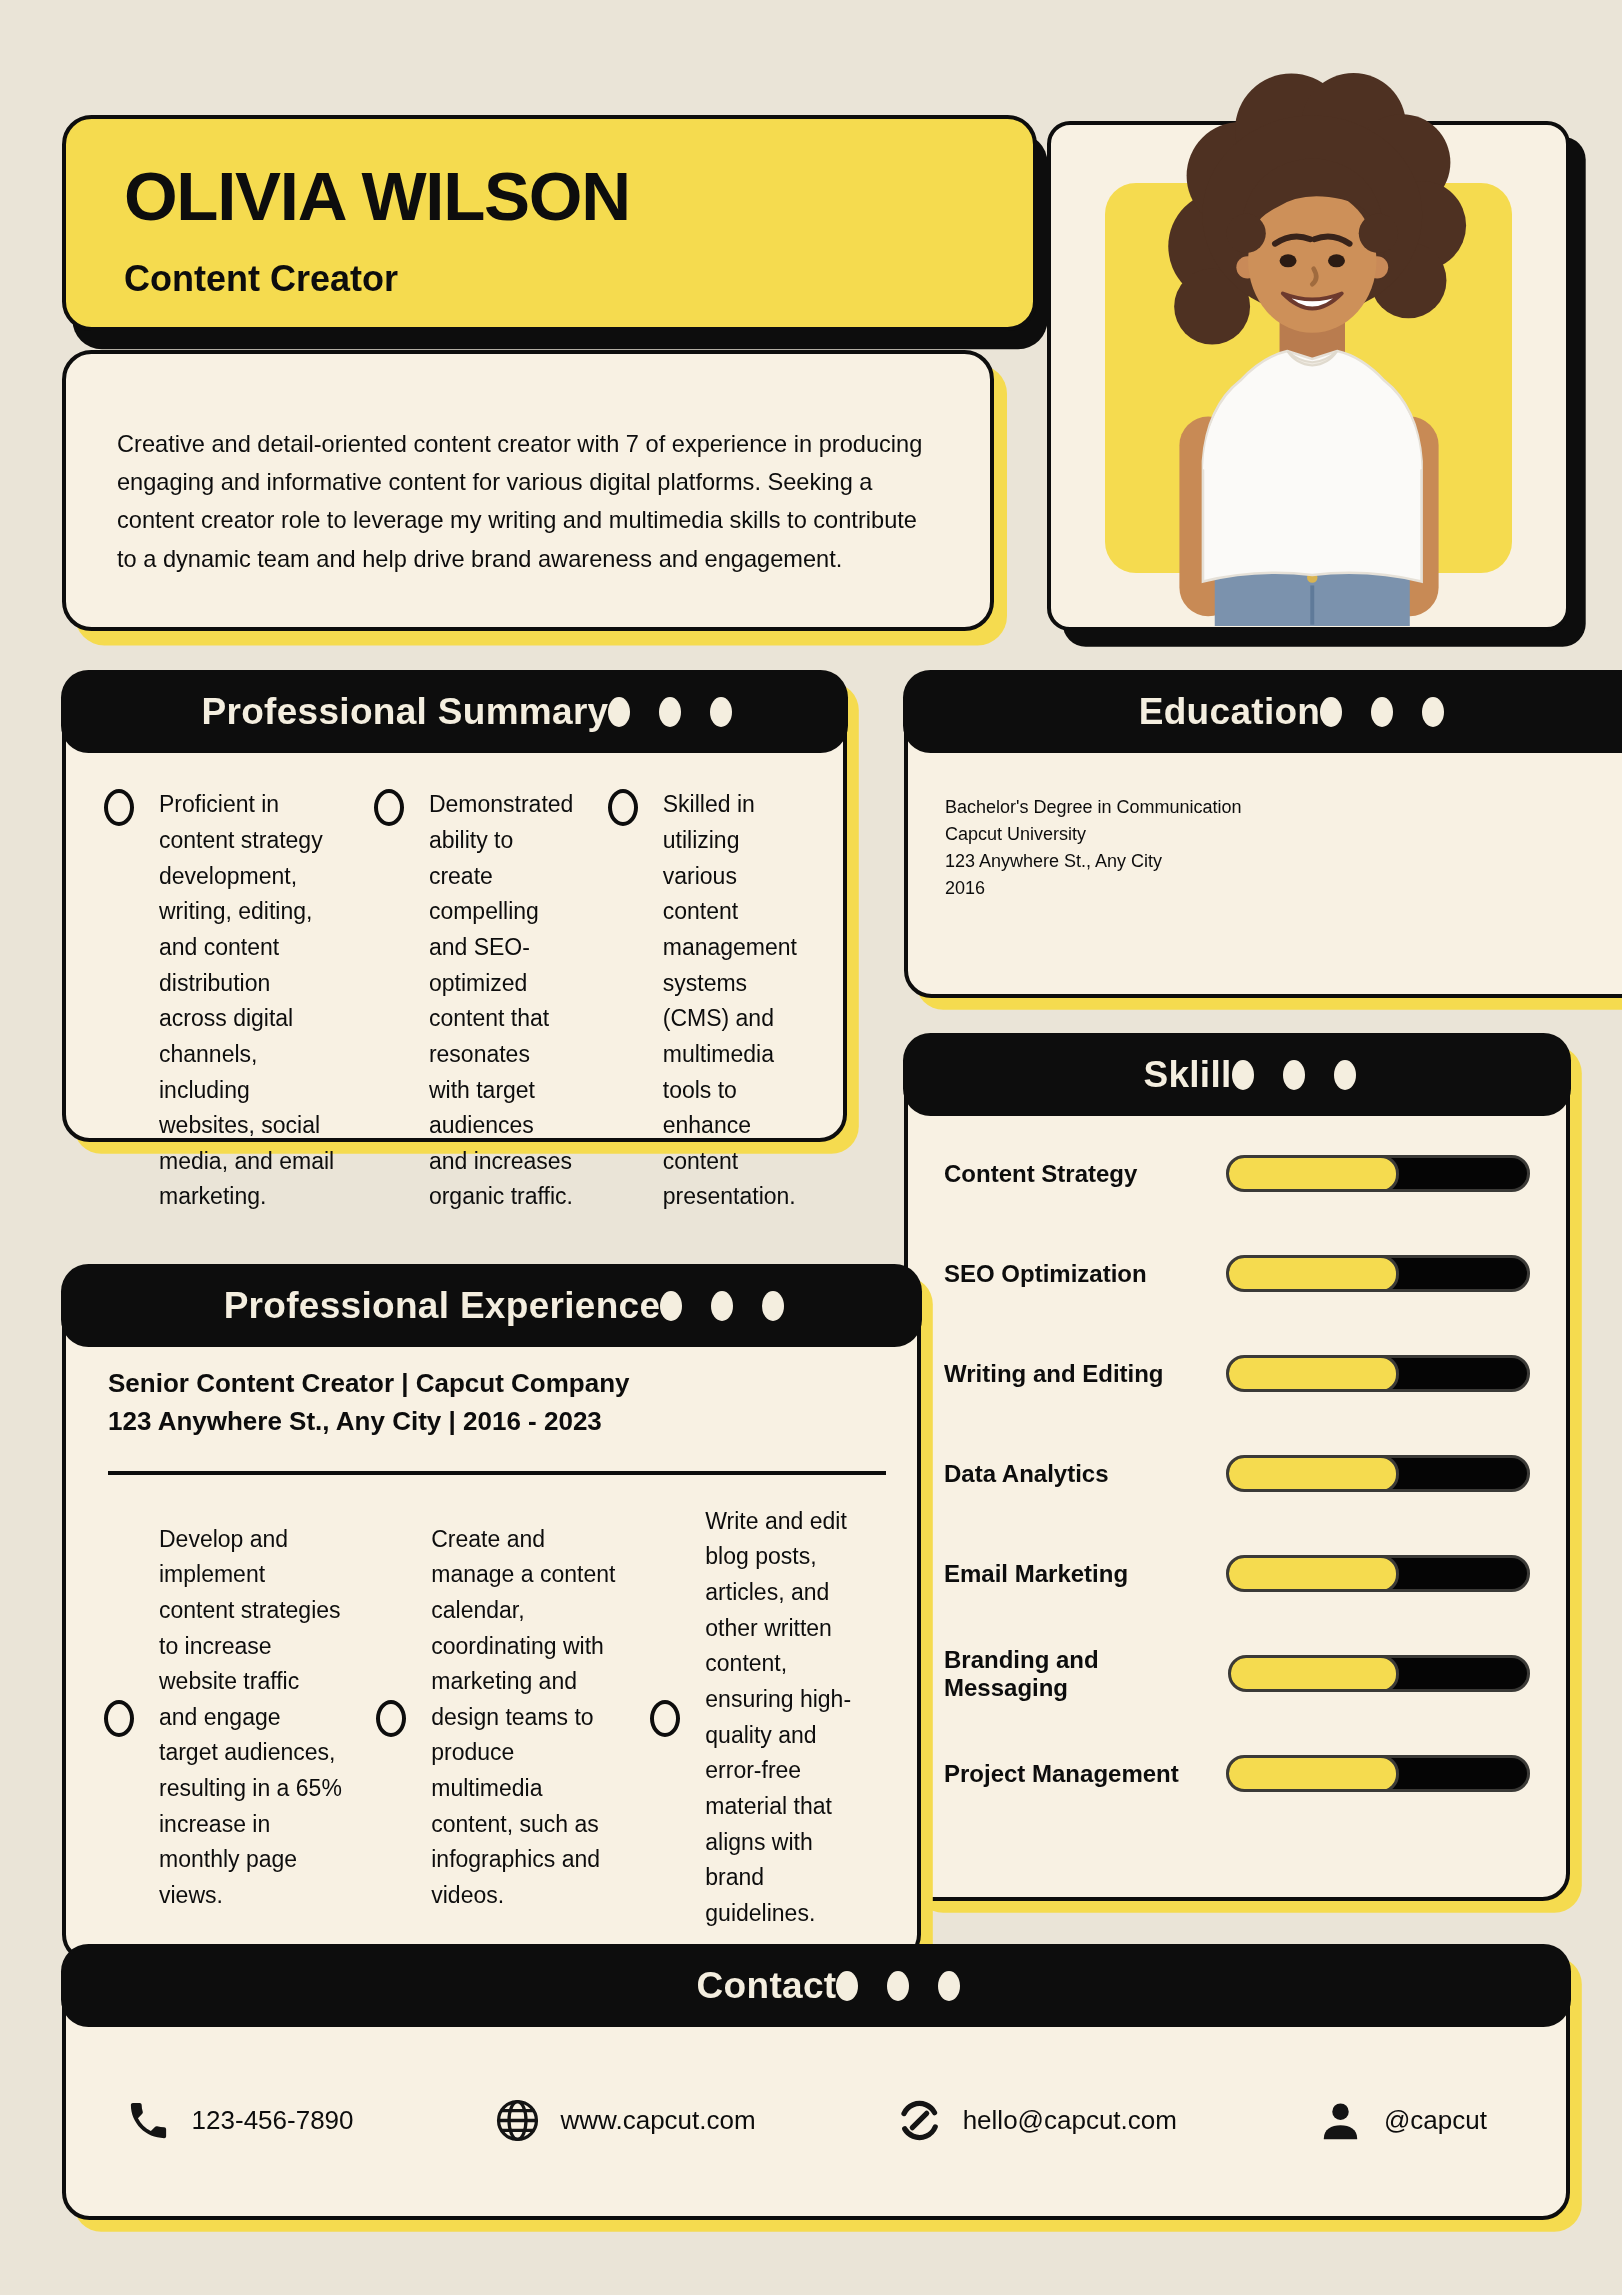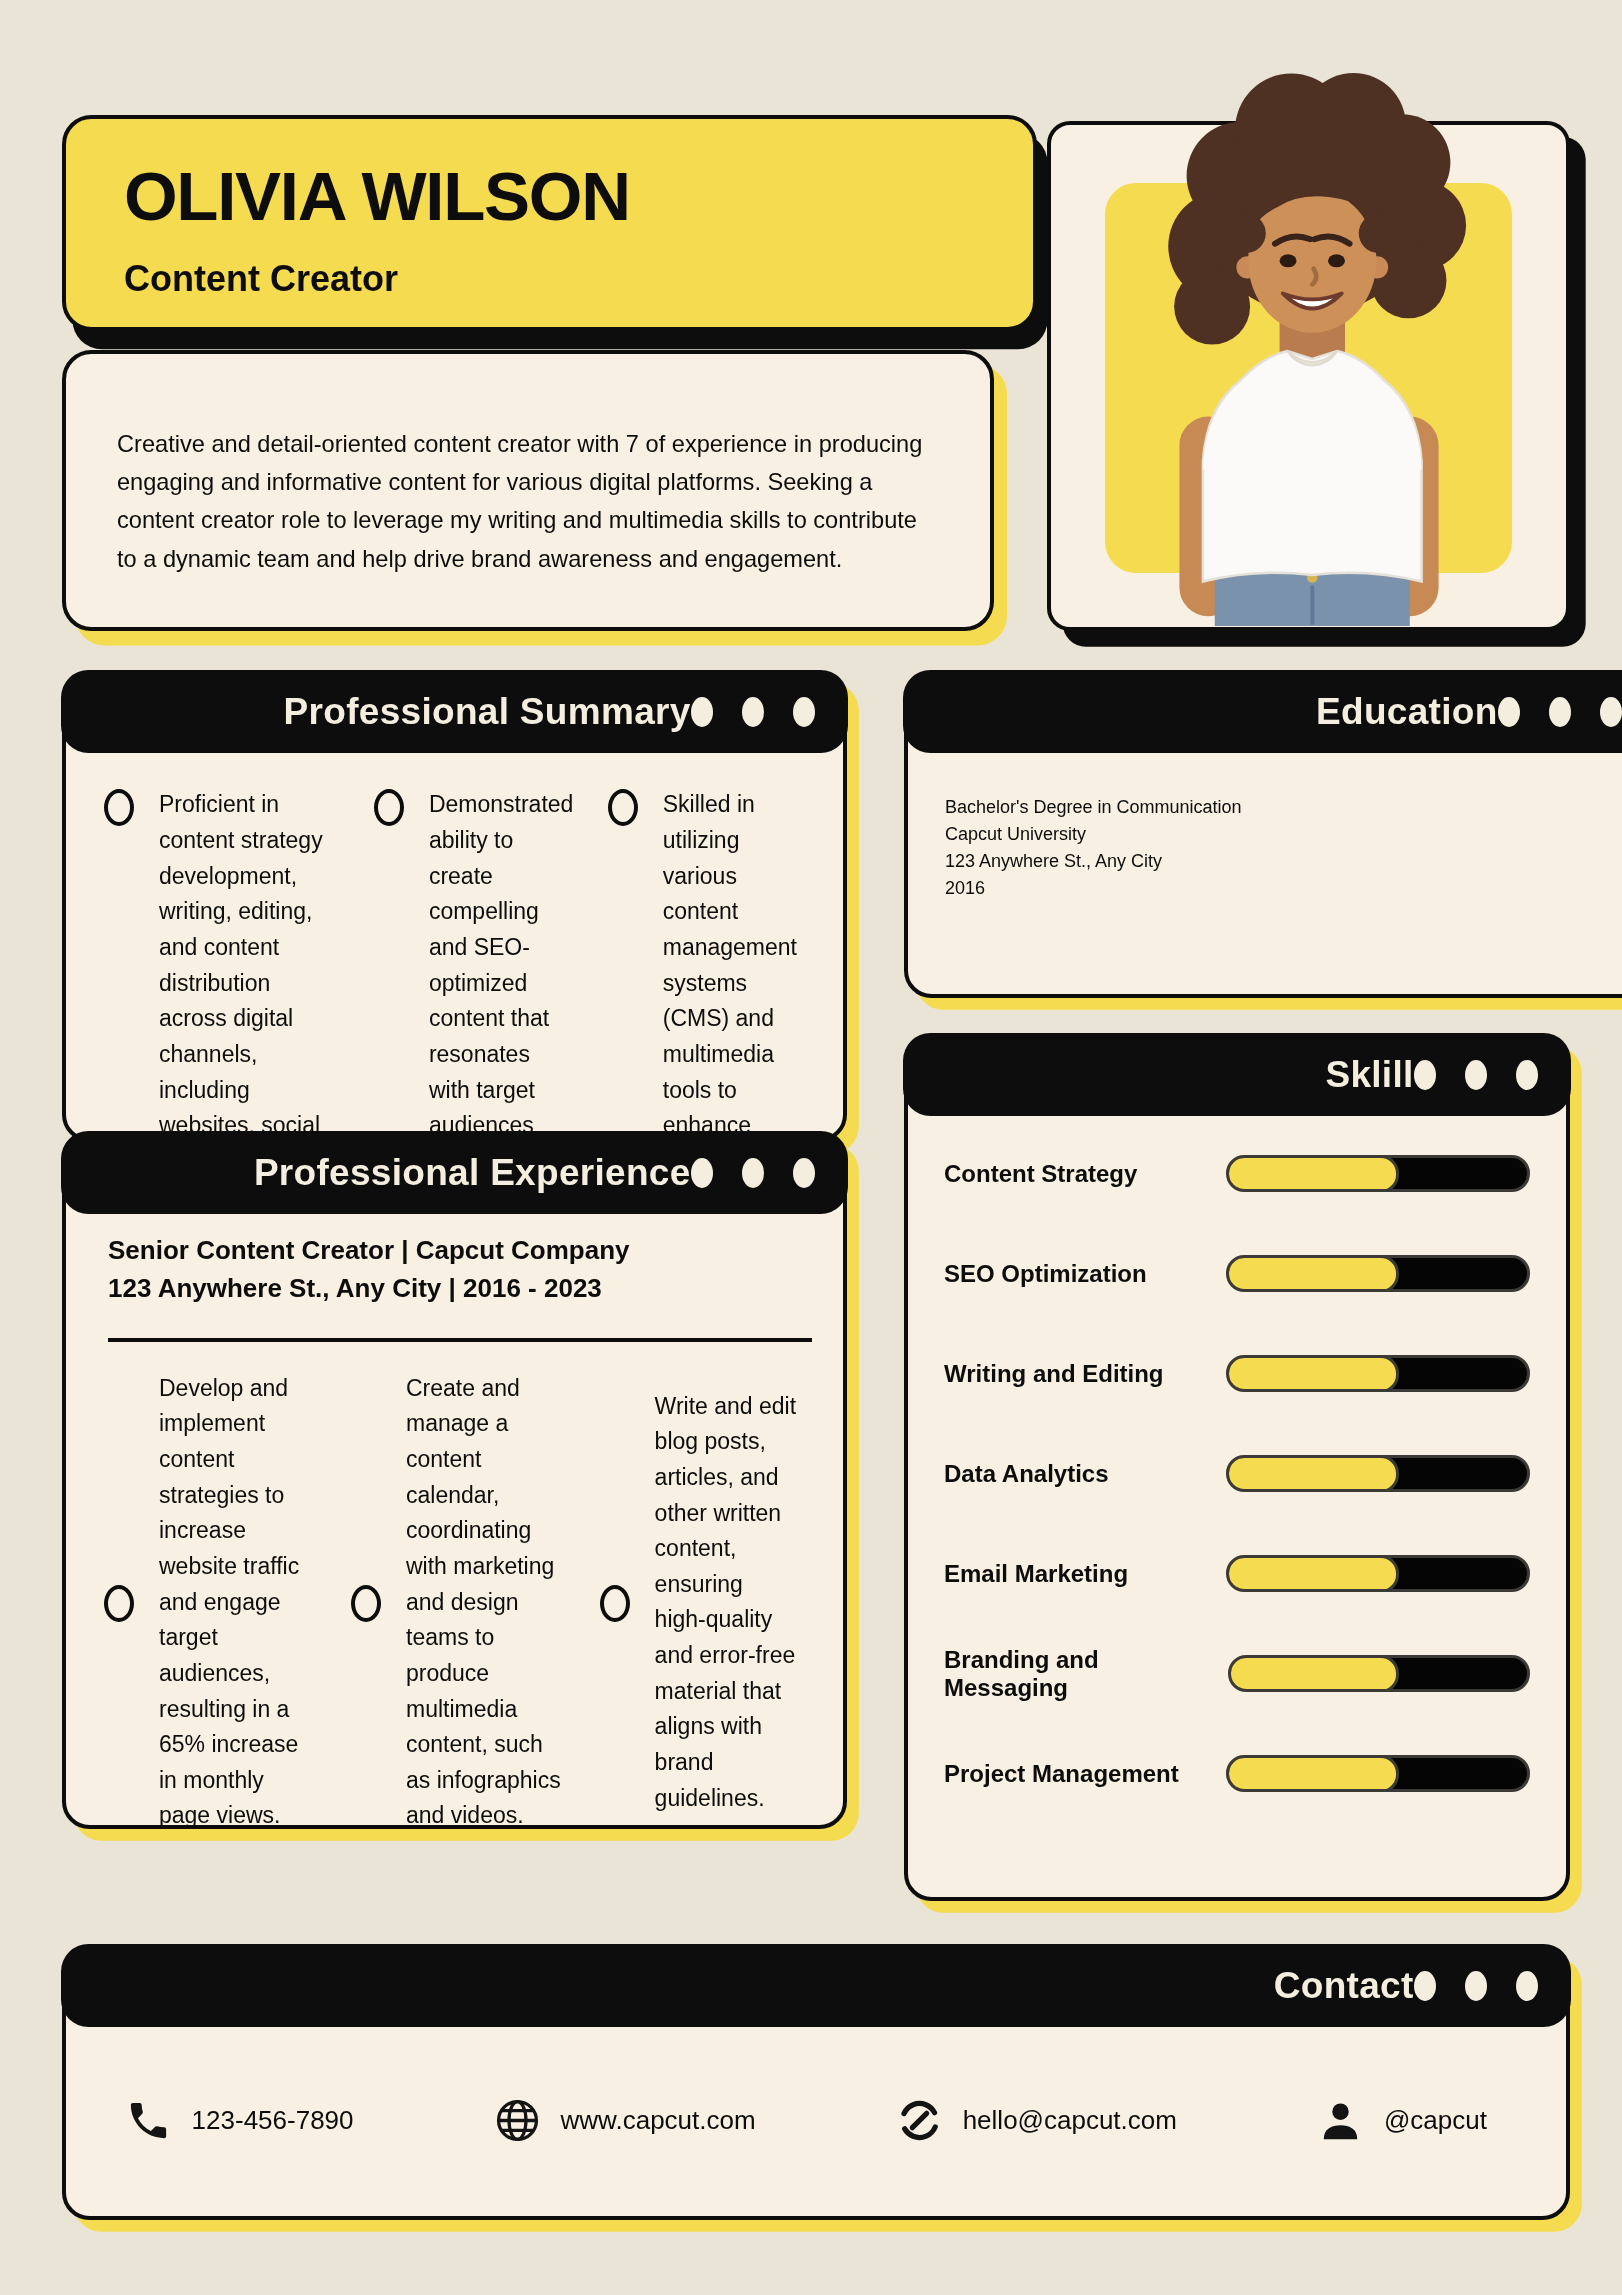--- a/index.html
+++ b/index.html
@@ -72,21 +72,21 @@
     background:var(--cream);
     border:4.6px solid var(--ink);
     border-radius:27.5px;
     box-shadow:11.8px 11.8px 0 var(--yellow);
   }
   .win-header{
     margin:-4.6px -4.6px 0 -4.6px;
     height:83px;
     background:var(--ink);
     border-radius:27.5px;
-    display:flex; align-items:center; justify-content:flex-end;
+    display:flex; align-items:center; justify-content:center;
     padding:0 33px 0 58px;
   }
   .win-title{
     color:var(--header-text); font-size:37px; font-weight:bold; letter-spacing:0.3px;
   }
   .dots{display:flex; gap:29px;}
   .dot{width:22px; height:30px; border-radius:50%; background:var(--header-text);}
 
   
   .bullets{padding:34px 46px 0 38px; display:flex; flex-direction:row; gap:33px;}
@@ -95,21 +95,21 @@
     flex:0 0 auto; width:30px; height:37px; border:4.6px solid var(--ink);
     border-radius:50%; background:transparent; margin-top:1.3px;
   }
   .bullet p{font-size:23px; line-height:1.55;}
   .bullets.centered .bullet{align-items:center;}
 
   
   .summary-card{left:62px; top:671px; width:785px; height:471px;}
   .education-card{left:904px; top:671px; width:750px; height:327px;}
   .skill-card{left:904px; top:1034px; width:666px; height:867px;}
-  .exp-card{left:62px; top:1132px; width:785px; height:697px;}
+  .exp-card{left:62px; top:1265px; width:859px; height:697px;}
   .contact-card{left:62px; top:1945px; width:1508px; height:275px;}
 
   
   .edu-body{padding:41px 33px 0 37px;}
   .edu-body p{font-size:18px; line-height:1.5;}
 
   
   .skill-body{padding:39px 36px 0 36px; display:flex; flex-direction:column; gap:63px;}
   .skill-row{display:flex; align-items:center; justify-content:space-between; height:37px;}
   .skill-row .label{font-size:24px; font-weight:bold;}

